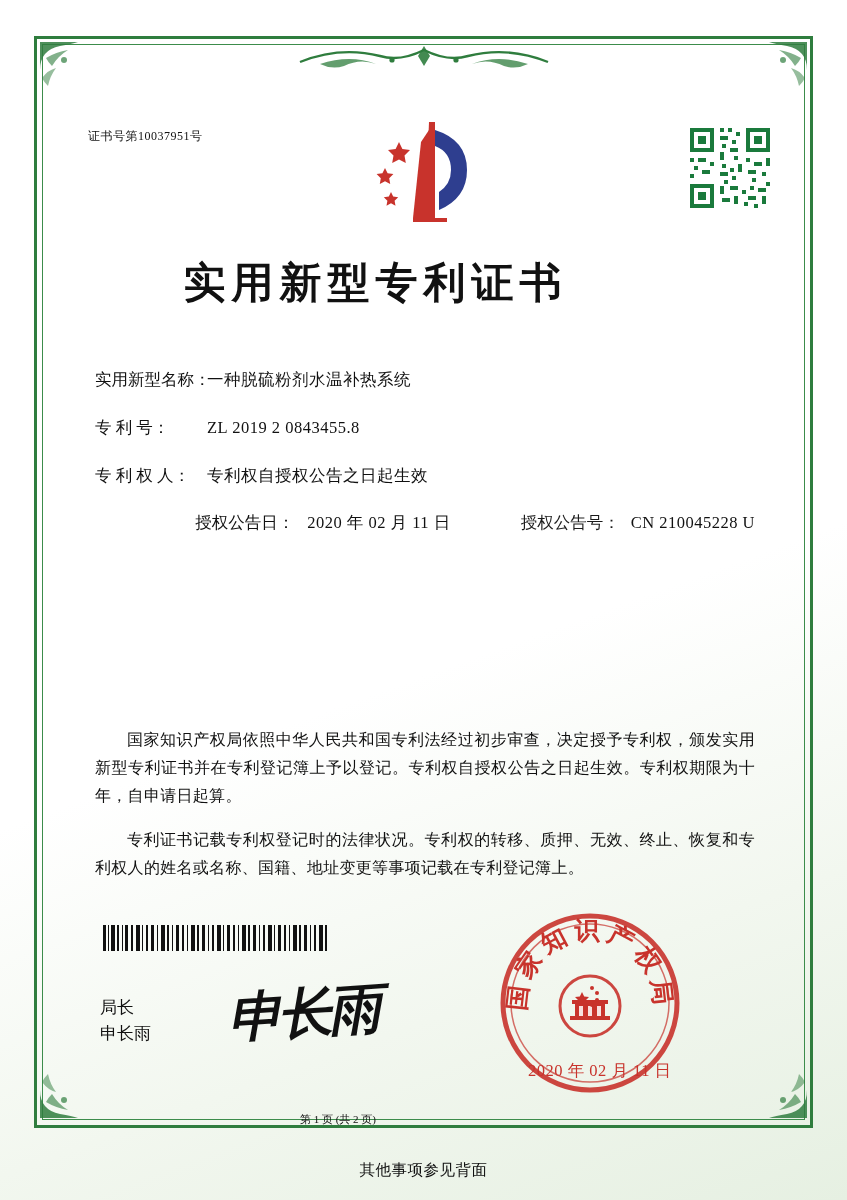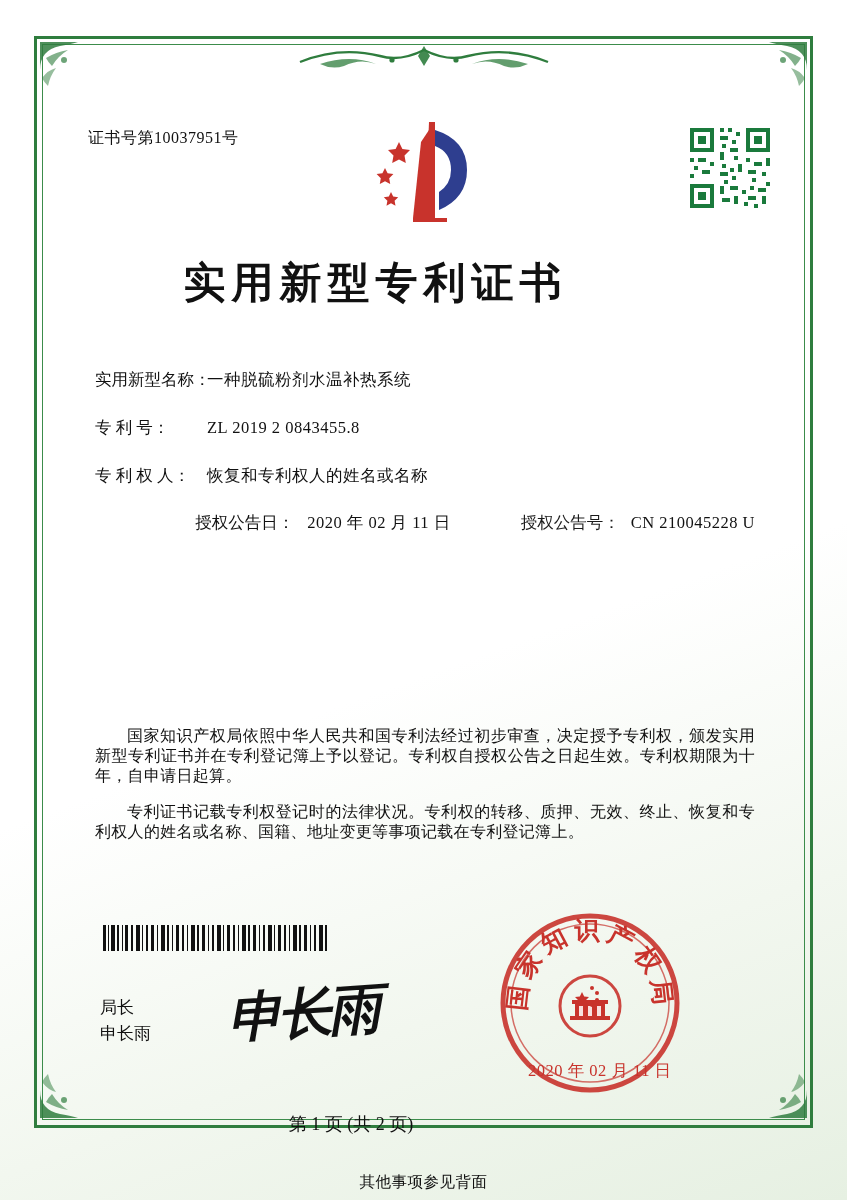--- a/index.html
+++ b/index.html
@@ -58,21 +58,21 @@
     left: 280px; top: 44px;
     width: 288px; height: 36px;
     color: #2f7d3e;
   }
   .top-flourish svg { display:block; width:288px; height:36px; }
 
   
   .cert-number {
     position: absolute;
     left: 88px; top: 128px;
-    font-size: 16px;
+    font-size: 12px;
     letter-spacing: 0.5px;
     color: #111;
     font-family: "Liberation Serif", serif;
   }
 
   
   .logo {
     position: absolute;
     left: 363px; top: 118px;
     width: 122px; height: 108px;
@@ -133,21 +133,21 @@
   }
 
   
   .paragraphs {
     position: absolute;
     left: 95px; top: 710px;
     width: 660px;
   }
   .para {
     font-size: 16px;
-    line-height: 20px;
+    line-height: 28px;
     text-indent: 2em;
     text-align: justify;
     color: #111;
     margin-bottom: 6px;
     letter-spacing: 0.3px;
     font-family: Liberation Serif, serif;
   }
 
   
   .barcode {
@@ -196,33 +196,31 @@
     letter-spacing: 0.5px;
     font-family: "Liberation Serif", serif;
   }
 
   
   .page-footer {
     position: absolute;
     left: 0; top: 1112px;
     width: 676px;
     text-align: center;
-    font-size: 18px;
-    color: #111;
-    margin-left: 13px;
+    font-size: 11px;
+    color: #111;
   }
   .outside-note {
     position: absolute;
     left: 0; top: 1160px;
     width: 847px;
     text-align: center;
     font-size: 15.5px;
     color: #111;
     letter-spacing: 0.5px;
-    margin-top: 12px;
   }
 </style>
 </head>
 <body>
 
 <div class="page">
 
   <div class="border-outer"></div>
   <div class="border-inner"></div>
 
@@ -346,21 +344,21 @@
     <div class="field-row">
       <div class="field-label">实用新型名称：</div>
       <div class="field-value">一种脱硫粉剂水温补热系统</div>
     </div>
     <div class="field-row">
       <div class="field-label">专 利 号：</div>
       <div class="field-value">ZL 2019 2 0843455.8</div>
     </div>
     <div class="field-row">
       <div class="field-label">专 利 权 人：</div>
-      <div class="field-value">恢复和专利权人的姓名或名称</div>
+      <div class="field-value">专利权自授权公告之日起生效</div>
     </div>
     <div class="field-row dual">
       <div class="field-label">授权公告日：</div>
       <div class="field-value">2020 年 02 月 11 日</div>
       <div class="field-label2">授权公告号：</div>
       <div class="field-value">CN 210045228 U</div>
     </div>
   </div>
 
   <div class="paragraphs">

